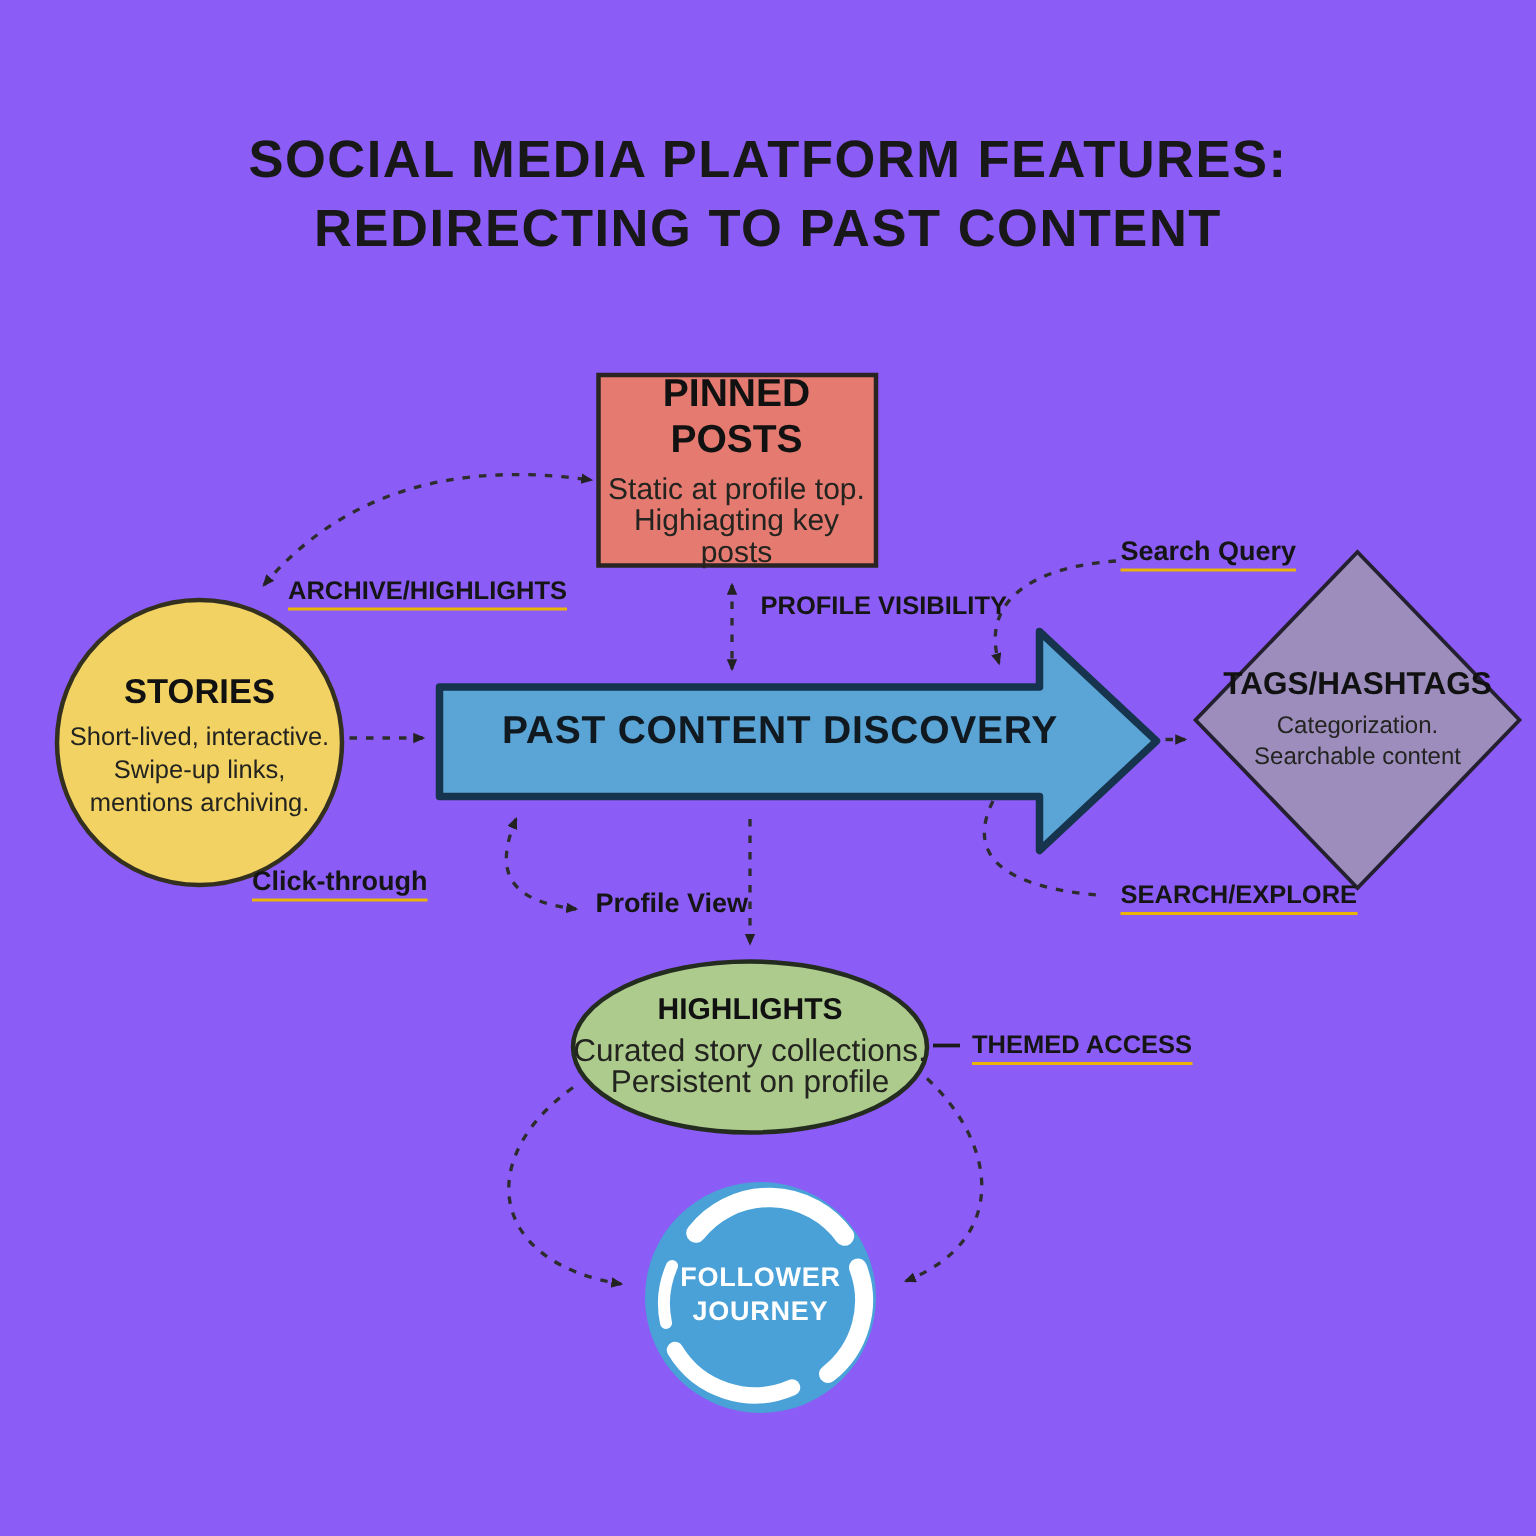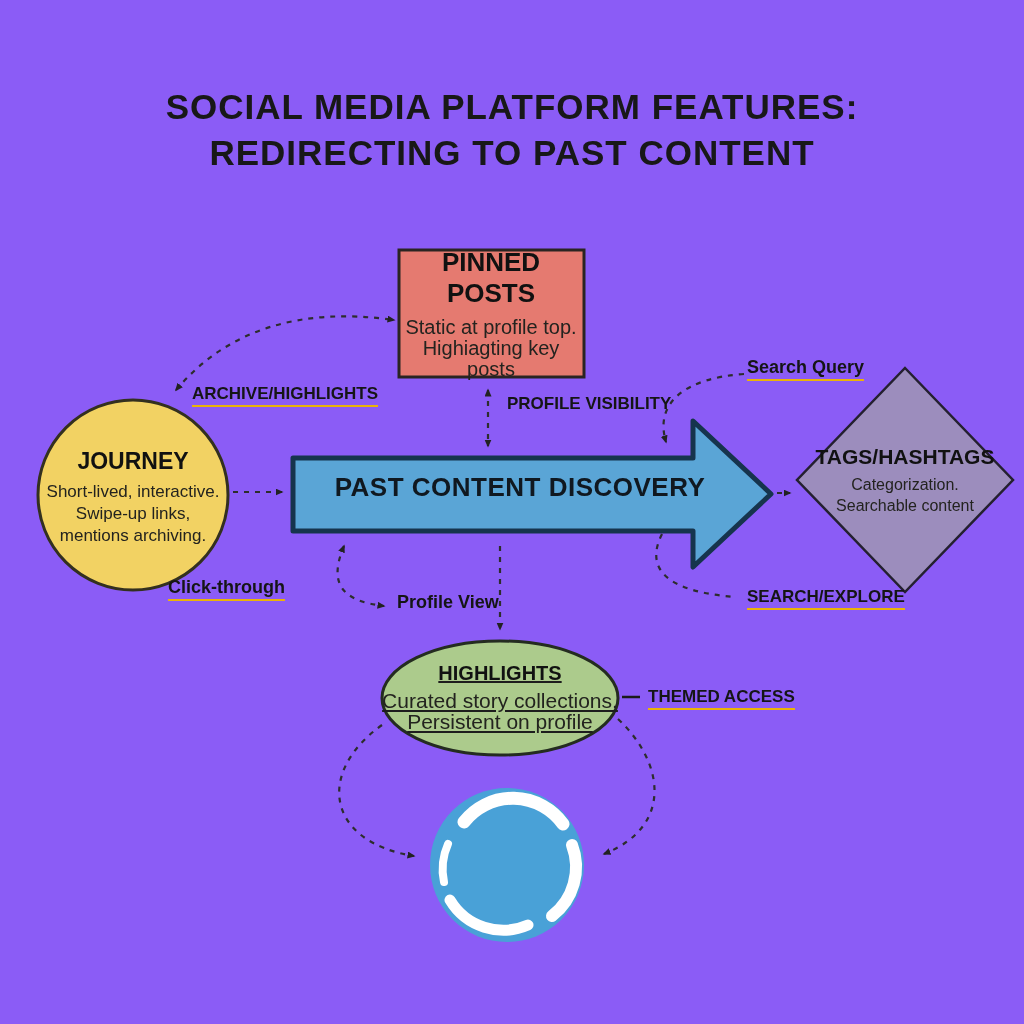--- a/index.html
+++ b/index.html
@@ -80,46 +80,50 @@
       </g>
     </g>
   </svg>
 
   <div class="abs page-title" style="top:84px;left:0;">
     <div>SOCIAL MEDIA PLATFORM FEATURES:</div>
     <div>REDIRECTING TO PAST CONTENT</div>
   </div>
 
   <div class="abs center stories-text" style="left:133px;top:497px;width:200px;">
-    <div class="node-title">JOURNEY</div>
+    <div class="node-title">STORIES</div>
     <div class="node-body">Short-lived, interactive.</div>
     <div class="node-body">Swipe-up links,</div>
     <div class="node-body">mentions archiving.</div>
   </div>
 
   <div class="abs center pinned-text" style="left:491px;top:313px;width:190px;">
     <div class="node-title">PINNED POSTS</div>
     <div class="node-body">Static at profile top.</div>
     <div class="node-body">Highiagting key posts</div>
   </div>
 
   <div class="abs center arrow-text" style="left:520px;top:487px;">PAST CONTENT DISCOVERY</div>
 
   <div class="abs center diamond-text" style="left:905px;top:480px;width:200px;">
     <div class="node-title">TAGS/HASHTAGS</div>
     <div class="node-body">Categorization.</div>
     <div class="node-body">Searchable content</div>
   </div>
 
-  <div class="abs center highlights-text" style="left:500px;top:697px;width:277px;text-decoration:underline;">
+  <div class="abs center highlights-text" style="left:500px;top:697px;width:277px;">
     <div class="node-title">HIGHLIGHTS</div>
     <div class="node-body">Curated story collections.</div>
     <div class="node-body">Persistent on profile</div>
   </div>
 
+  <div class="abs center follower-text" style="left:507px;top:863px;">
+    <div>FOLLOWER</div>
+    <div>JOURNEY</div>
+  </div>
 
   <div class="abs edge-label caps" style="left:192px;top:384px;">
     <span class="underlined">ARCHIVE/HIGHLIGHTS</span>
   </div>
 
   <div class="abs edge-label caps" style="left:507px;top:394px;">PROFILE VISIBILITY</div>
 
   <div class="abs edge-label mixed" style="left:747px;top:357px;">
     <span class="underlined">Search Query</span>
   </div>

